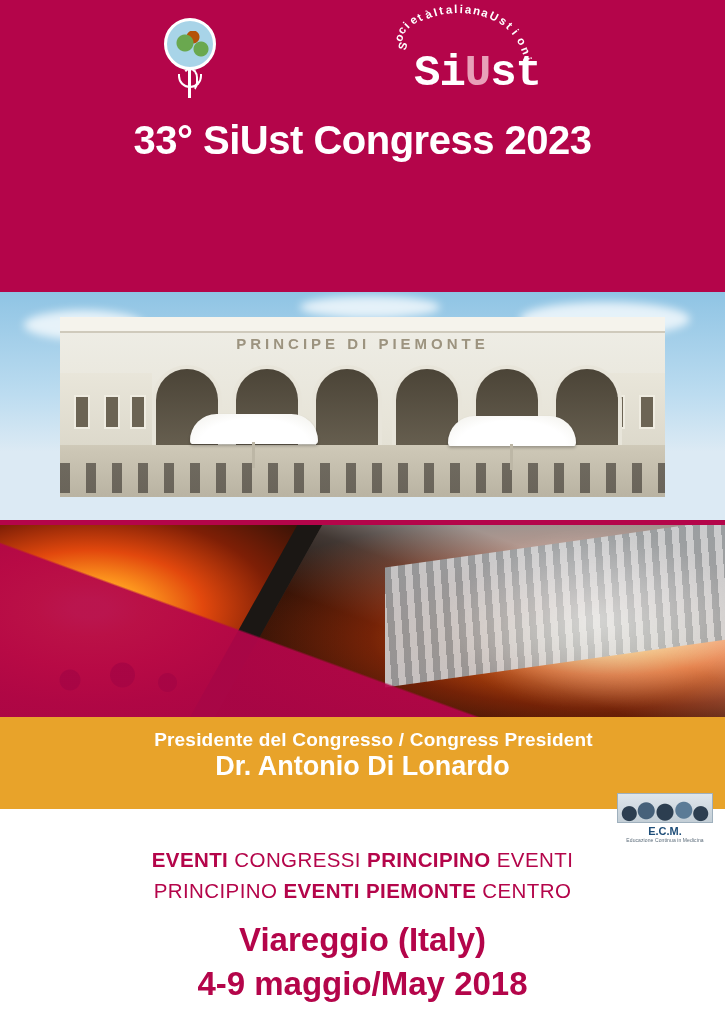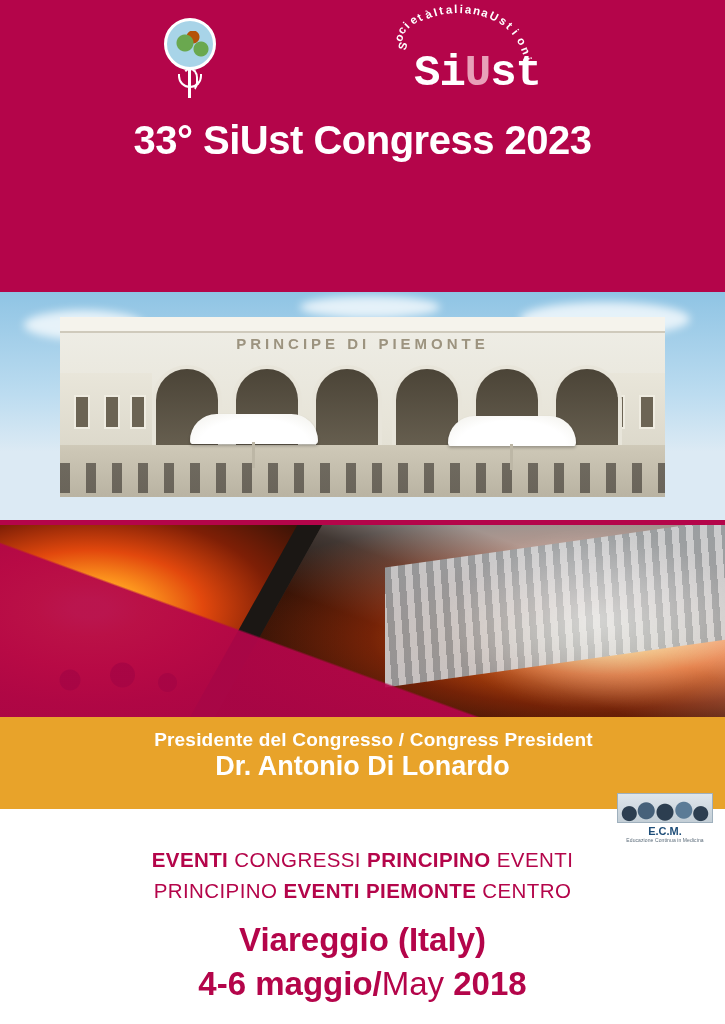--- a/index.html
+++ b/index.html
@@ -291,21 +291,21 @@
   .city {
     margin-top: 14px;
     color: #b4054a;
     font-size: 33px; font-weight: 700; text-align: center;
   }
   .dates {
     margin-top: 6px;
     color: #b4054a;
     font-size: 33px; font-weight: 700;
   }
-  .dates .light { font-weight: 400; }
+  .dates .light { font-weight: 700; }
 
   
   .ecm {
     position: absolute;
     right: 12px; top: -16px;
     width: 96px; text-align: center;
   }
   .ecm .photo {
     width: 96px; height: 30px;
     background:
@@ -445,17 +445,17 @@
     <div class="venue-en">
       <span class="light">PRINCIPINO</span>
       <span>EVENTI</span>
       <span>PIEMONTE</span>
       <span class="light">CENTRO</span>
     </div>
 
     <div class="city">Viareggio (Italy)</div>
 
     <div class="dates">
-      <span>4-6 maggio/</span><span class="light">May</span><span> 2018</span>
+      <span>4-9 maggio/</span><span class="light">May</span><span> 2018</span>
     </div>
   </div>
 
 </div>
 
 </body></html>

